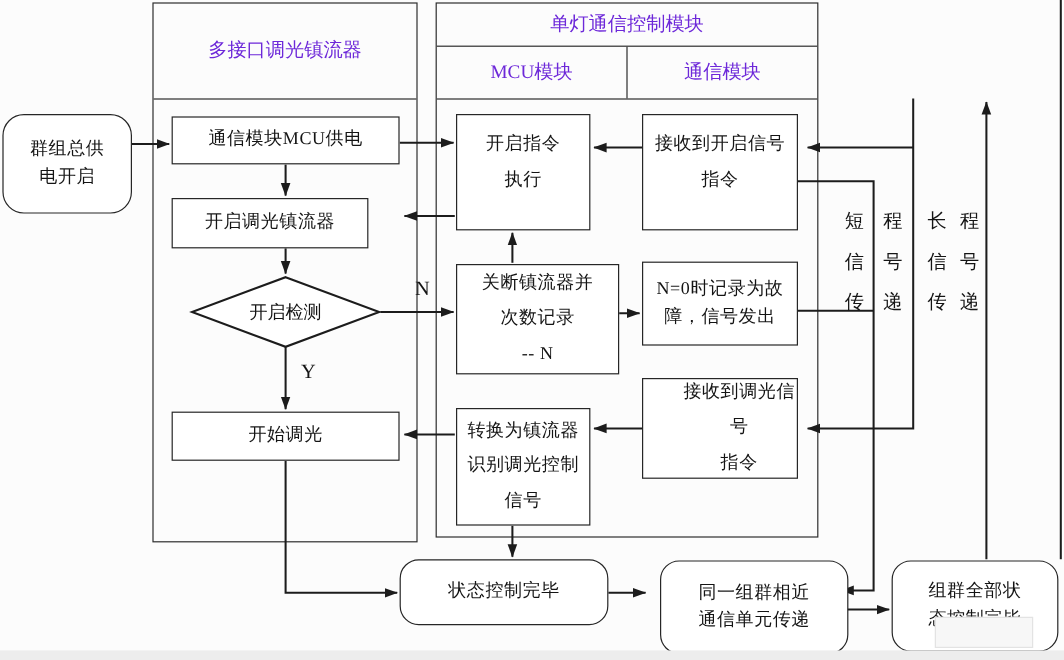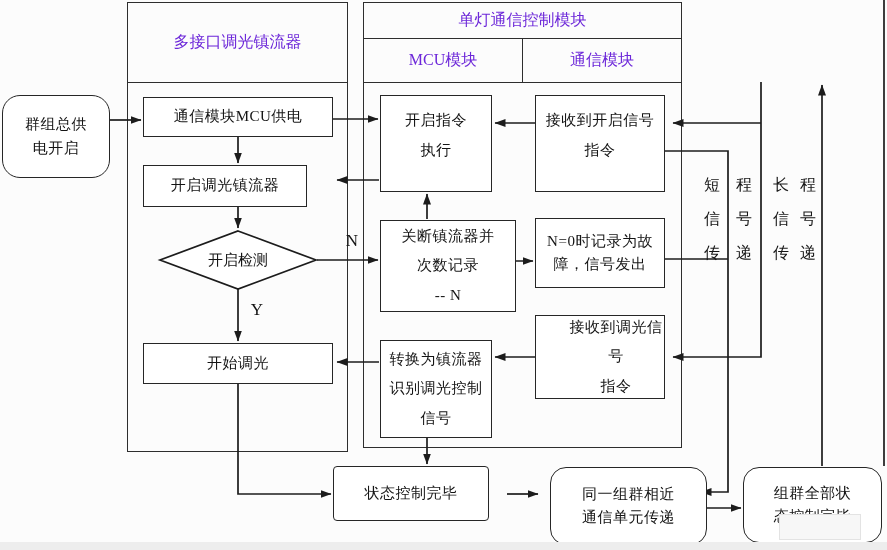--- a/index.html
+++ b/index.html
@@ -105,21 +105,21 @@
   <div class="node wide-lh lift" style="left:535px;top:95px;width:130px;height:97px;">接收到开启信号
 指令</div>
 
   <div class="node" style="left:535px;top:218px;width:130px;height:70px;">N=0时记录为故
 障，信号发出</div>
 
   <div class="node wide-lh" style="left:535px;top:315px;width:130px;height:84px;padding-left:32px;">接收到调光信号
 指令</div>
 
 
-  <div class="node round" style="left:333px;top:466px;width:156px;height:55px;border-radius:4px;text-align:right;">状态控制完毕</div>
+  <div class="node round" style="left:333px;top:466px;width:174px;height:55px;border-radius:16px;text-align:right;">状态控制完毕</div>
 
   <div class="node round" style="left:540px;top:467px;width:157px;height:78px;border-radius:16px;margin-left:10px;">同一组群相近
 通信单元传递</div>
 
   <div class="node round" style="left:743px;top:467px;width:139px;height:76px;border-radius:16px;">组群全部状
 态控制完毕</div>
 
   <div class="plain branch" style="left:340px;top:230px;width:24px;height:22px;">N</div>
   <div class="plain branch" style="left:245px;top:299px;width:24px;height:22px;">Y</div>
 

